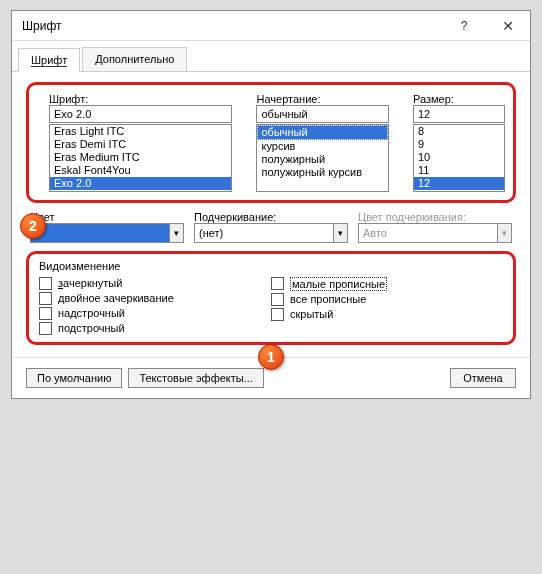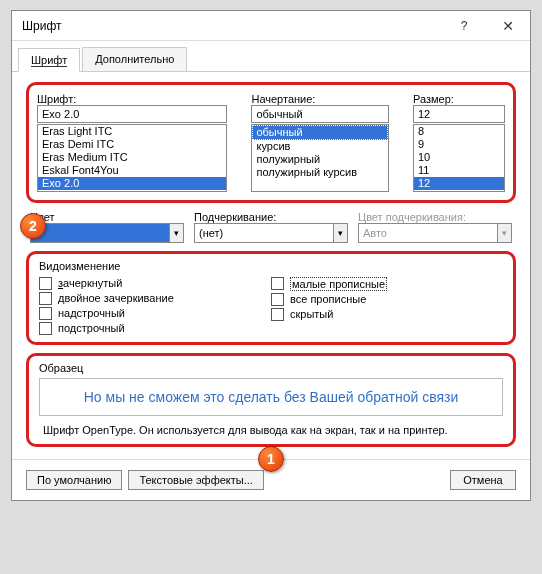--- a/index.html
+++ b/index.html
@@ -8,21 +8,21 @@
 .titlebar { display: flex; align-items: center; height: 30px; padding: 0 0 0 10px; border-bottom: 1px solid #ddd; }
 .title-text { flex: 1; font-size: 12px; }
 .title-btn { width: 44px; height: 30px; display: flex; align-items: center; justify-content: center; font-size: 12px; color: #333; }
 .title-btn.close { font-size: 14px; }
 .tabs { display: flex; padding: 6px 6px 0 6px; border-bottom: 1px solid #ccc; background: #fff; }
 .tab { padding: 5px 12px; border: 1px solid #ccc; border-bottom: none; margin-right: 2px; background: #f5f5f5; font-size: 11px; }
 .tab.active { background: #fff; border-bottom: 1px solid #fff; position: relative; top: 1px; }
 .tab.active span { border-bottom: 1px solid #333; }
 .body { padding: 10px 14px 12px 14px; }
 .section1 { border: 3px solid #d81e1e; border-radius: 10px; padding: 8px; }
-.row-labels { display: flex; gap: 24px; }
+.row-labels { display: flex; gap: 24px; margin-left: 12px; }
 .col-font { flex: 1.8; }
 .col-style { flex: 1.3; }
 .col-size { width: 92px; }
 .lbl { font-size: 11px; text-decoration: underline; text-underline-offset: 2px; }
 .lbl-nou { font-size: 11px; }
 .combo-input { width: 100%; border: 1px solid #888; padding: 2px 4px; font-size: 11px; height: 18px; }
 .listbox { border: 1px solid #888; height: 68px; overflow: hidden; margin-top: 1px; background: #fff; }
 .list-item { padding: 0 4px; font-size: 11px; line-height: 13px; white-space: nowrap; }
 .list-item.sel { background: #3373d8; color: #fff; }
 .list-item.focus { background: #3373d8; color: #fff; border: 1px dotted #fff; padding: 0 3px; }
@@ -161,25 +161,20 @@
               <span class="chk-label">все прописные</span>
             </div>
           <div class="chk-row">
               <div class="chk"></div>
               <span class="chk-label">скрытый</span>
             </div>
         </div>
       </div>
     </div>
 
-    <div class="section3 rel">
-      <div class="legend">Образец</div>
-      <div class="sample-box">Но мы не сможем это сделать без Вашей обратной связи</div>
-      <div class="sample-info">Шрифт OpenType. Он используется для вывода как на экран, так и на принтер.</div>
-    </div>
 
   </div>
 
   <div class="btnrow rel">
     <div class="btn">По умолчанию</div>
     <div class="btn">Текстовые эффекты...</div>
     <div class="spacer"></div>
     <div class="btn">Отмена</div>
     <div class="badge" style="left:50%; top:-14px; margin-left:-13px;">1</div>
   </div>

